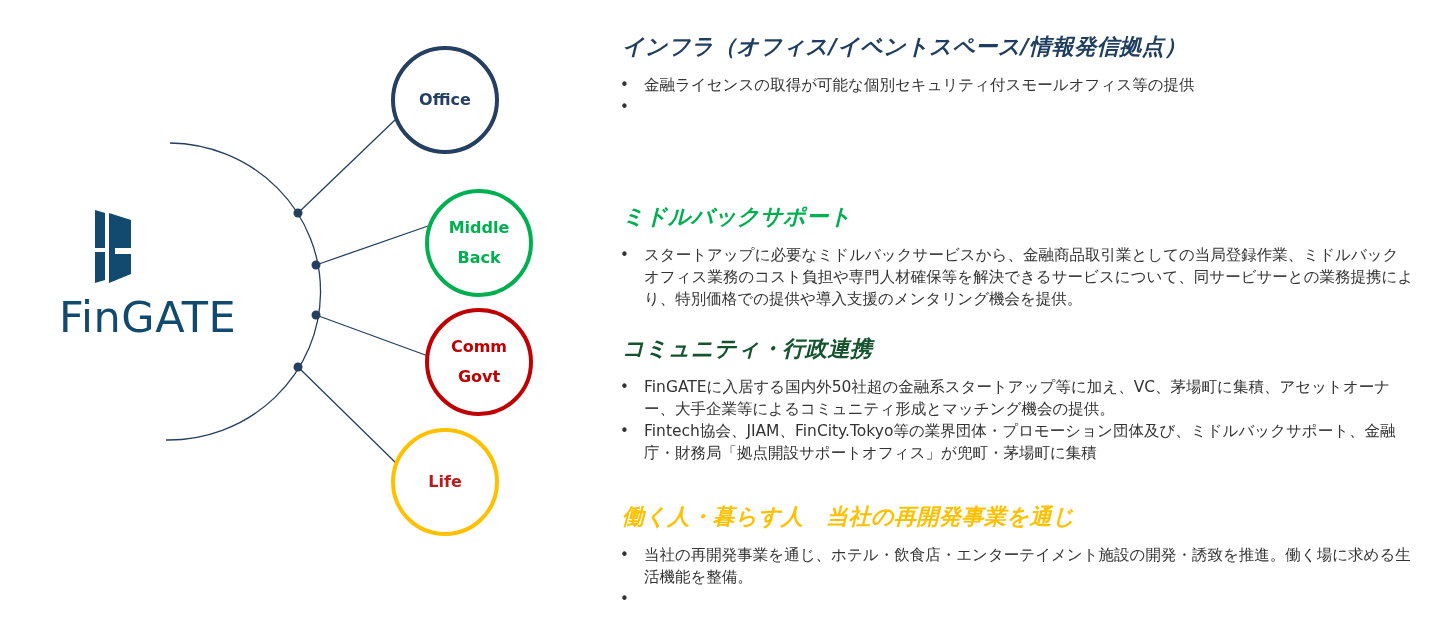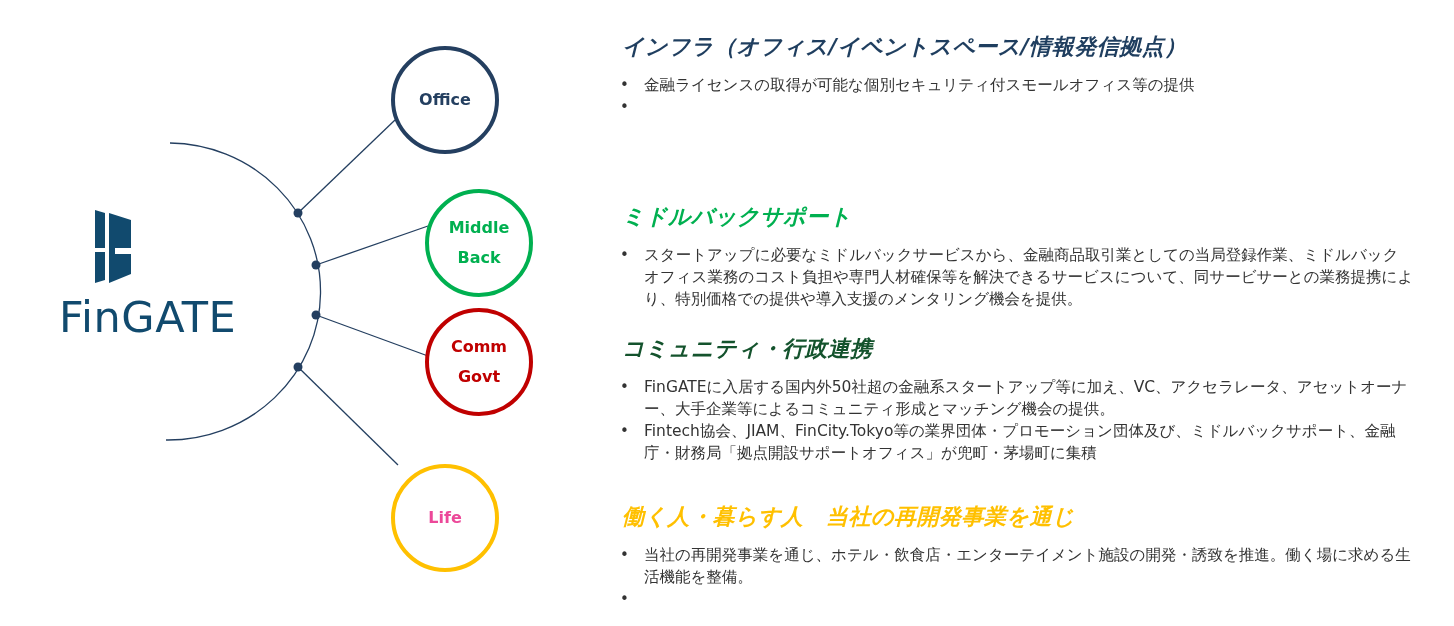--- a/index.html
+++ b/index.html
@@ -125,21 +125,21 @@
     <span>Office</span>
   </div>
   <div class="node" style="left:425px;top:308px;border-color:#c00000;color:#c00000;">
     <span>Comm
 Govt</span>
   </div>
   <div class="node" style="left:425px;top:189px;border-color:#00b050;color:#00b050;">
     <span>Middle
 Back</span>
   </div>
-  <div class="node" style="left:391px;top:464px;border-color:#ffc000;color:#ec4899;">
+  <div class="node" style="left:391px;top:428px;border-color:#ffc000;color:#b91c1c;">
     <span>Life</span>
   </div>
 </div>
 
 <div id="content">
 
   <div class="section" style="top:4px;">
     <h2 style="color:#1f3e5f;">インフラ（オフィス/イベントスペース/情報発信拠点）</h2>
     <ul>
       <li><span class="bullet">•</span><span>金融ライセンスの取得が可能な個別セキュリティ付スモールオフィス等の提供</span></li>
@@ -150,21 +150,21 @@
   <div class="section" style="top:142px;">
     <h2 style="color:#00b050;margin-top:32px;">ミドルバックサポート</h2>
     <ul>
       <li><span class="bullet">•</span><span>スタートアップに必要なミドルバックサービスから、金融商品取引業としての当局登録作業、ミドルバックオフィス業務のコスト負担や専門人材確保等を解決できるサービスについて、同サービサーとの業務提携により、特別価格での提供や導入支援のメンタリング機会を提供。</span></li>
     </ul>
   </div>
 
   <div class="section" style="top:306px;">
     <h2 style="color:#14532d;">コミュニティ・行政連携</h2>
     <ul>
-      <li><span class="bullet">•</span><span>FinGATEに入居する国内外50社超の金融系スタートアップ等に加え、VC、アクセラレータ、アセットオーナー、大手企業等によるコミュニティ形成とマッチング機会の提供。</span></li>
+      <li><span class="bullet">•</span><span>FinGATEに入居する国内外50社超の金融系スタートアップ等に加え、VC、茅場町に集積、アセットオーナー、大手企業等によるコミュニティ形成とマッチング機会の提供。</span></li>
       <li><span class="bullet">•</span><span>Fintech協会、JIAM、FinCity.Tokyo等の業界団体・プロモーション団体及び、ミドルバックサポート、金融庁・財務局「拠点開設サポートオフィス」が兜町・茅場町に集積</span></li>
     </ul>
   </div>
 
   <div class="section" style="top:474px;">
     <h2 style="color:#ffc000;">働く人・暮らす人　当社の再開発事業を通じ</h2>
     <ul>
       <li><span class="bullet">•</span><span>当社の再開発事業を通じ、ホテル・飲食店・エンターテイメント施設の開発・誘致を推進。働く場に求める生活機能を整備。</span></li>
       <li><span class="bullet">•</span></li>
     </ul>

